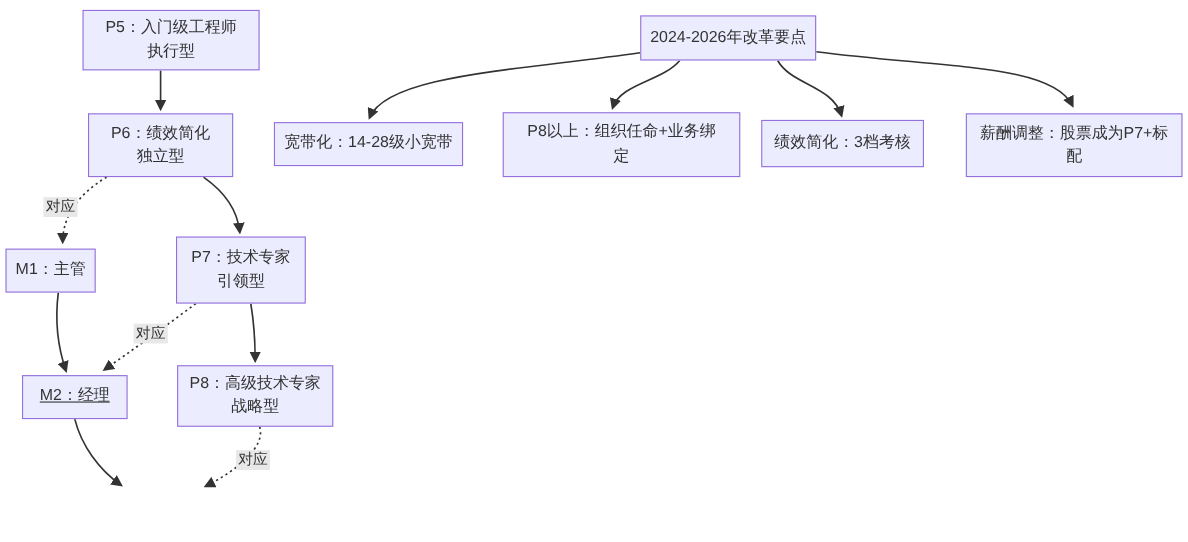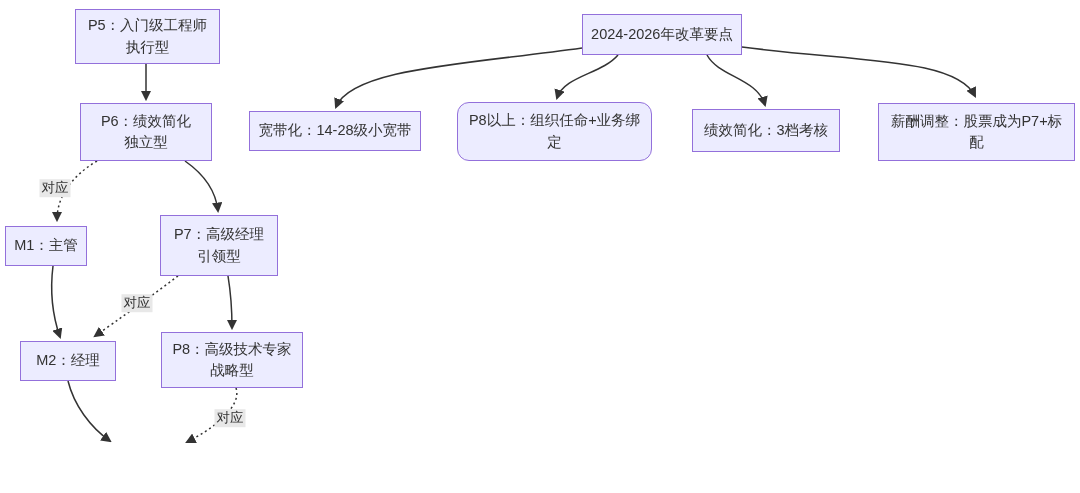--- a/index.html
+++ b/index.html
@@ -39,30 +39,30 @@
     background: var(--edge-label-bg, #e8e8e8);
     color: var(--text-color, #333333);
     font-size: 13.5px;
     line-height: 1.15;
     padding: 1px 2px;
     white-space: nowrap;
     font-family: Liberation Serif, serif;
   }
 
   
-  #node-p5           { left: 75px;  top: 9px;   width: 145px; height: 55px; }
+  #node-p5           { left: 75px;  top: 9px;   width: 161px; height: 55px; }
   #node-p6           { left: 80px;  top: 103px; width: 132px; height: 58px; }
   #node-m1           { left: 5px;   top: 226px; width: 82px;  height: 40px; }
   #node-p7           { left: 160px; top: 215px; width: 118px; height: 61px; }
-  #node-m2           { left: 20px;  top: 341px; width: 96px;  height: 40px; }
+  #node-m2           { left: 20px;  top: 341px; width: 96px;  height: 40px; text-decoration: underline; }
   #node-p8           { left: 161px; top: 332px; width: 142px; height: 56px; }
   #node-m3           { left: 85px;  top: 447px; width: 122px; height: 40px; }
   #node-root         { left: 582px; top: 14px;  width: 160px; height: 41px; }
   #node-broadband    { left: 249px; top: 111px; width: 172px; height: 40px; }
-  #node-p8plus       { left: 457px; top: 102px; width: 195px; height: 59px; border-radius: 12px; }
+  #node-p8plus       { left: 457px; top: 102px; width: 216px; height: 59px; }
   #node-performance  { left: 692px; top: 109px; width: 148px; height: 43px; }
   #node-compensation { left: 878px; top: 103px; width: 197px; height: 58px; }
 
   
   #edge-label-p6-m1 { left: 55px;  top: 188px; }
   #edge-label-p7-m2 { left: 137px; top: 303px; }
   #edge-label-p8-m3 { left: 230px; top: 418px; }
 </style>
 </head>
 <body>
@@ -89,21 +89,21 @@
     <path class="edge solid" d="M618,55 C602,74 564,76 557,98" marker-end="url(#arrow)"></path>
     <path class="edge solid" d="M707,55 C719,77 757,78 765,105" marker-end="url(#arrow)"></path>
     <path class="edge solid" d="M742,47 C858,62 956,58 975,96" marker-end="url(#arrow)"></path>
   </svg>
 
   <div class="node" id="node-p5">P5：入门级工程师
 执行型</div>
   <div class="node" id="node-p6">P6：绩效简化
 独立型</div>
   <div class="node" id="node-m1">M1：主管</div>
-  <div class="node" id="node-p7">P7：高级经理
+  <div class="node" id="node-p7">P7：技术专家
 引领型</div>
   <div class="node" id="node-m2">M2：经理</div>
   <div class="node" id="node-p8">P8：高级技术专家
 战略型</div>
 
   <div class="edge-label" id="edge-label-p6-m1">对应</div>
   <div class="edge-label" id="edge-label-p7-m2">对应</div>
   <div class="edge-label" id="edge-label-p8-m3">对应</div>
 
   <div class="node" id="node-root">2024-2026年改革要点</div>

